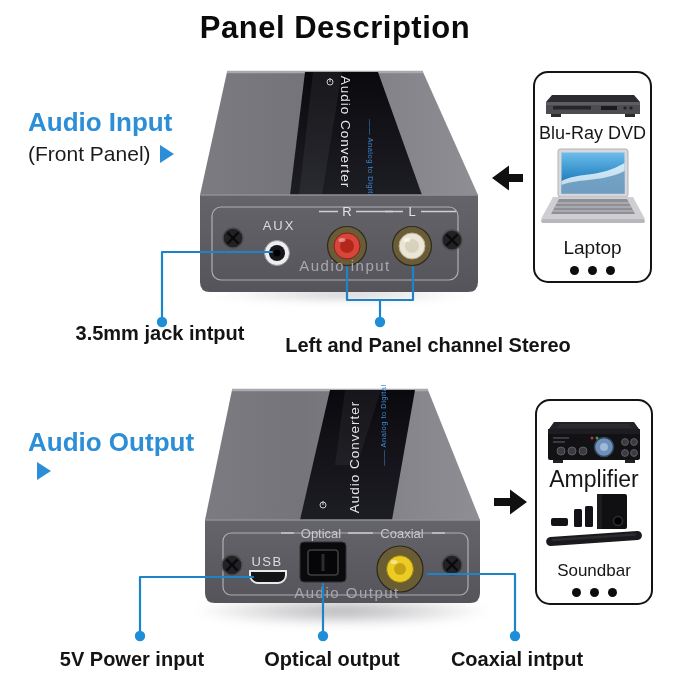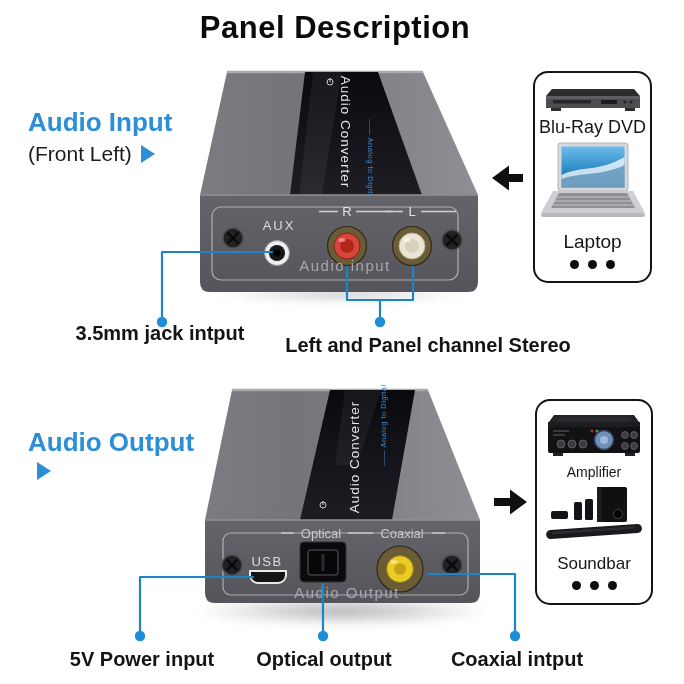--- a/index.html
+++ b/index.html
@@ -18,42 +18,42 @@
     display:inline-block;width:0;height:0;margin-left:9px;
     border-left:14px solid #2b8ed6;border-top:9px solid transparent;border-bottom:9px solid transparent;
   }
   .callout{
     position:absolute;transform:translateX(-50%);white-space:nowrap;
     font-size:20px;font-weight:bold;color:#141414;
   }
   .side-box{
     position:absolute;box-sizing:border-box;background:#fff;
     border:2.5px solid #141414;border-radius:15px;
-    display:flex;flex-direction:column;align-items:center;z-index:3;
+    display:flex;flex-direction:column;align-items:center;z-index:3;justify-content:center;
   }
   .box-label{font-size:18px;color:#161616;line-height:21px;}
   .dots{display:flex;align-items:center;}
   .dot{width:9px;height:9px;border-radius:50%;background:#0d0d0d;margin:0 4.5px;display:inline-block;}
   .shadow{position:absolute;border-radius:50%;filter:blur(4px);z-index:1;}
   svg{display:block;}
   svg text{font-family:"Liberation Sans",sans-serif;}
   .dev{position:absolute;z-index:2;}
   .overlay{position:absolute;left:0;top:0;z-index:5;pointer-events:none;}
 </style>
 </head>
 <body>
 
 <div class="stage">
 
   <div class="title">Panel Description</div>
 
   <div class="abs" style="left:28px;top:109px;">
     <div class="sec-h1">Audio Input</div>
     <div class="sec-h2">
-      <span>(Front Left)</span>
+      <span>(Front Panel)</span>
       <span class="tri"></span>
     </div>
   </div>
 
   <div class="abs" style="left:28px;top:429px;">
     <div class="sec-h1">Audio Output</div>
     <div class="sec-h2">
       <span class="tri"></span>
     </div>
   </div>
@@ -198,22 +198,22 @@
       <circle cx="140" cy="636" r="5.2"></circle>
       <circle cx="323" cy="636" r="5.2"></circle>
       <circle cx="515" cy="636" r="5.2"></circle>
     </g>
     <path d="M523,174 H509 V165.5 L492,178 L509,190.5 V182 H523 Z" fill="#101010"></path>
     <path d="M494,498 H510 V489.5 L527,502 L510,514.5 V506 H494 Z" fill="#101010"></path>
   </svg>
 
   <div class="callout" style="left:160px;top:322px;">3.5mm jack intput</div>
   <div class="callout" style="left:428px;top:334px;">Left and Panel channel Stereo</div>
-  <div class="callout" style="left:142px;top:648px;">5V Power input</div>
-  <div class="callout" style="left:324px;top:648px;">Optical output</div>
+  <div class="callout" style="left:132px;top:648px;">5V Power input</div>
+  <div class="callout" style="left:332px;top:648px;">Optical output</div>
   <div class="callout" style="left:517px;top:648px;">Coaxial intput</div>
 
   <div class="side-box" style="left:533px;top:71px;width:119px;height:212px;">
     <svg width="100" height="29" viewBox="0 0 100 29" style="margin-top:11px;">
       <polygon points="9,5 91,5 97,12 3,12" fill="#2c2c2f"></polygon>
       <rect x="3" y="12" width="94" height="12" fill="#4c4c51"></rect>
       <rect x="3" y="12" width="94" height="3" fill="#5d5d63"></rect>
       <rect x="10" y="16" width="38" height="3.5" fill="#26262a"></rect>
       <rect x="58" y="16" width="16" height="4" fill="#1b1b1f"></rect>
       <circle cx="82" cy="18" r="1.6" fill="#222"></circle>
@@ -271,21 +271,21 @@
         <circle cx="80" cy="35" r="3.4"></circle>
           <circle cx="89" cy="35" r="3.4"></circle>
       </g>
       <circle cx="59" cy="29" r="9.5" fill="#6f8fb8" stroke="#31445e" stroke-width="1.5"></circle>
       <circle cx="59" cy="29" r="4" fill="#9db8d8"></circle>
       <circle cx="47" cy="20" r="1.5" fill="#c03030"></circle>
         <circle cx="52" cy="20" r="1.5" fill="#3aa04a"></circle>
       <rect x="8" y="42" width="10" height="3" fill="#222"></rect>
         <rect x="80" y="42" width="10" height="3" fill="#222"></rect>
     </svg>
-    <div class="box-label" style="margin-top:3px;font-size:14px;">Amplifier</div>
+    <div class="box-label" style="margin-top:3px;font-size:23px;">Amplifier</div>
     <svg width="100" height="64" viewBox="0 0 100 64" style="margin-top:2px;">
       <rect x="53" y="2" width="30" height="35" rx="2" fill="#101013"></rect>
       <rect x="53" y="2" width="5" height="35" fill="#1c1c20"></rect>
       <circle cx="74" cy="29" r="4.5" fill="#000" stroke="#2e2e33" stroke-width="1.5"></circle>
       <rect x="30" y="17" width="8" height="18" rx="1.5" fill="#131317"></rect>
       <rect x="41" y="14" width="8" height="21" rx="1.5" fill="#131317"></rect>
       <rect x="7" y="26" width="17" height="8" rx="2" fill="#131317"></rect>
       <g transform="rotate(-4 50 46)">
         <rect x="2" y="42" width="96" height="9" rx="4.5" fill="#1a1a1e"></rect>
         <rect x="8" y="44" width="84" height="2.5" rx="1" fill="#2b2b30"></rect>

